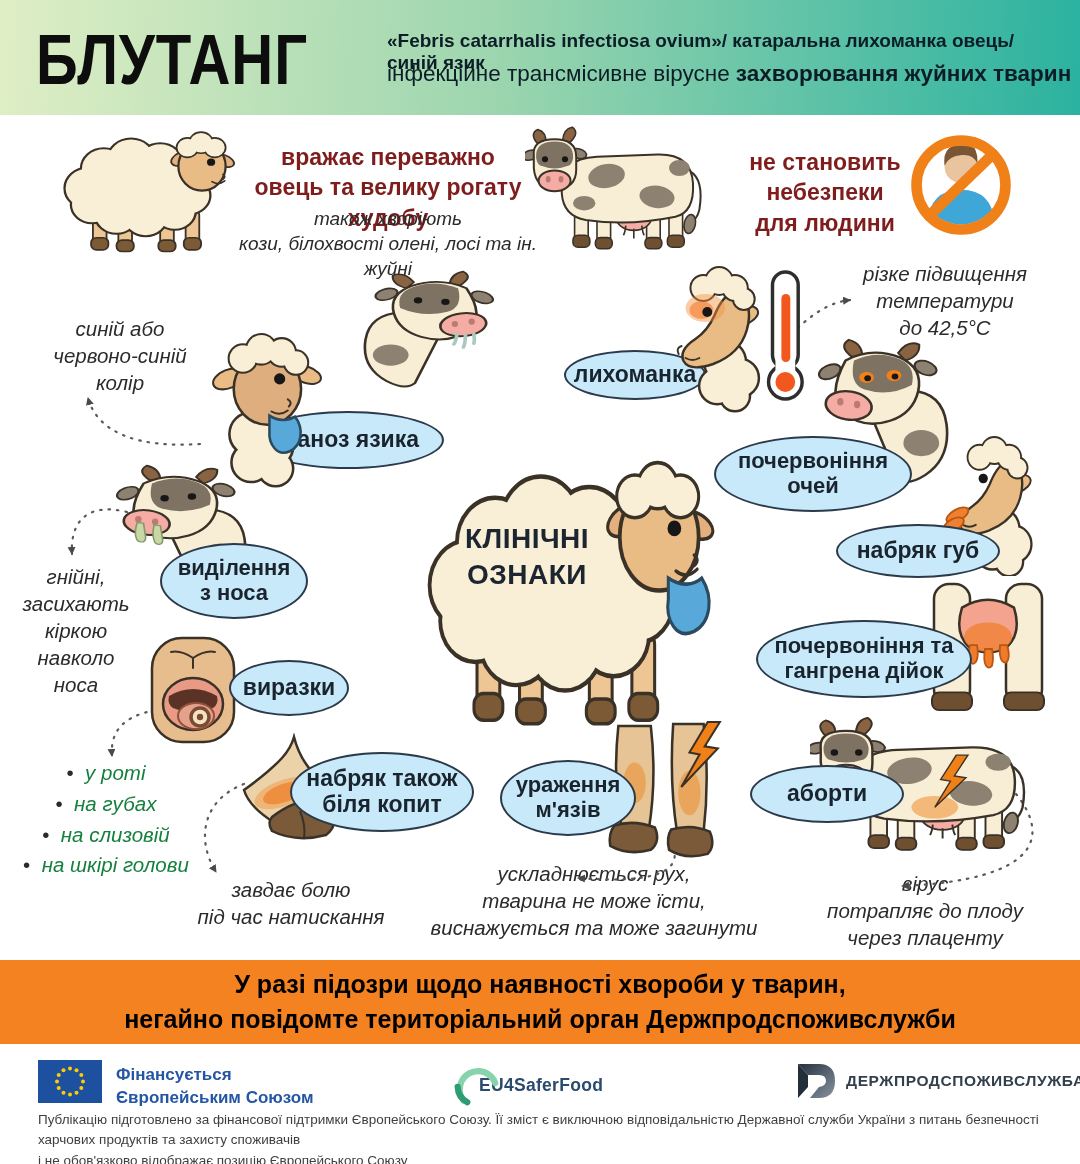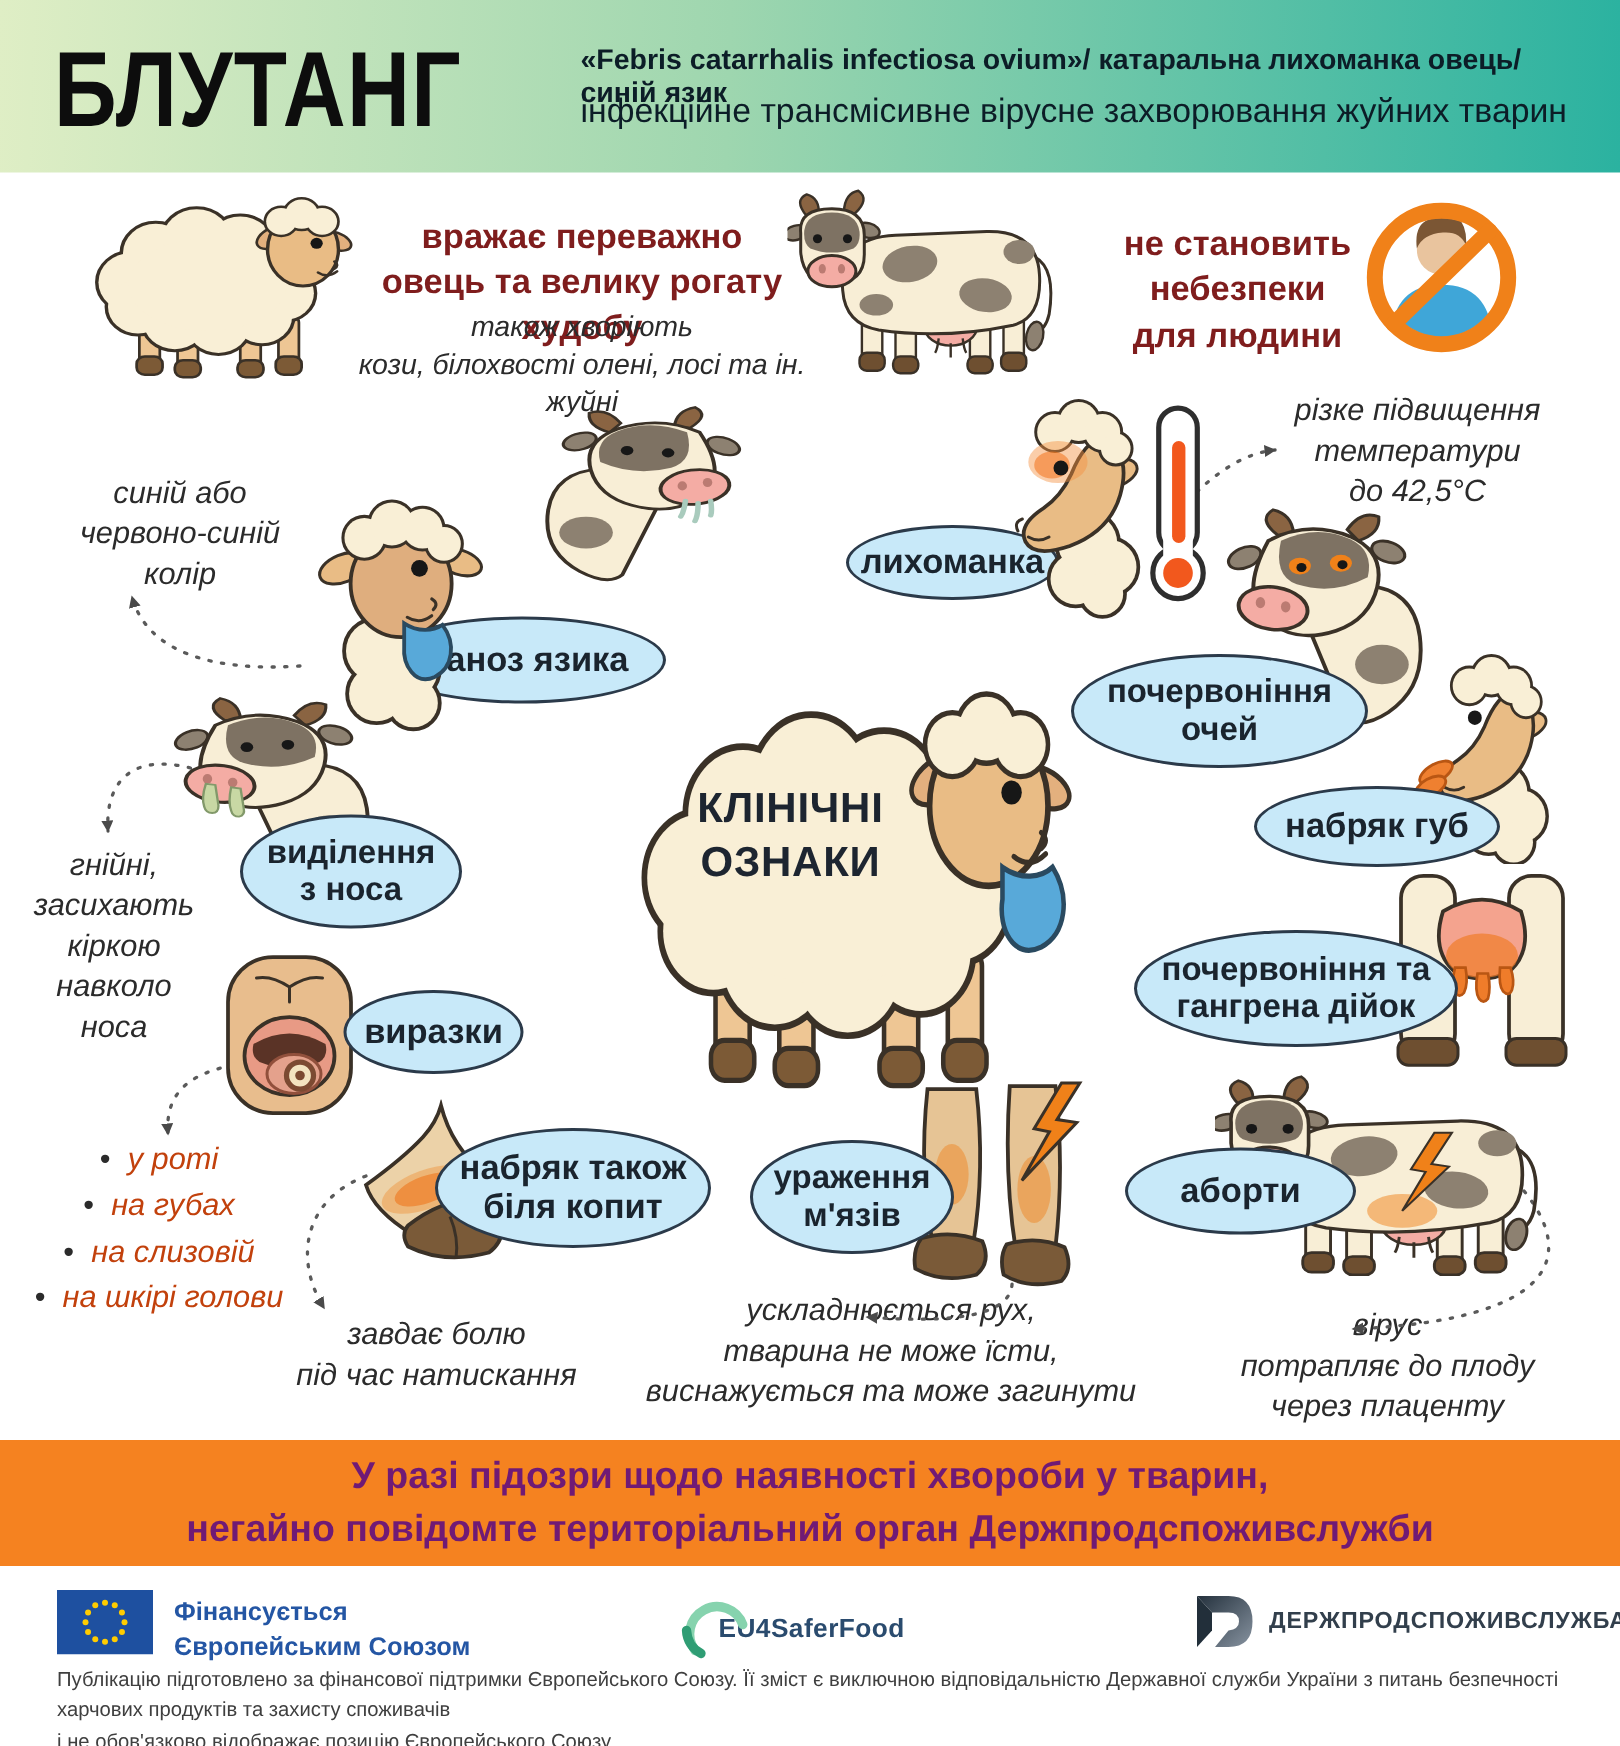--- a/index.html
+++ b/index.html
@@ -9,56 +9,56 @@
 
   
   .header { position:absolute; left:0; top:0; width:1080px; height:115px;
             background:linear-gradient(92deg,#dfeec5 0%, #9ed6af 45%, #2bb2a0 100%); }
   .title { position:absolute; left:36px; top:18px; font-size:66px; font-weight:bold;
            color:#0d0d0d; transform:scale(.88,1.08); transform-origin:left top; letter-spacing:1px; white-space:nowrap; }
   .sub1 { position:absolute; left:387px; top:30px; width:676px; font-weight:bold;
           font-size:19px; color:#0c1d27; }
   .sub2 { position:absolute; left:387px; top:61px; width:680px; font-size:22.5px; color:#0c1d27; white-space:nowrap; }
   .sub2 .plain { font-weight:normal; margin-right:6px; }
-  .sub2 .bold  { font-weight:normal; }
+  .sub2 .bold  { font-weight:bold; }
 
   .bold-note { position:absolute; font-weight:bold; font-size:23px; color:#7f1d1d;
                text-align:center; line-height:1.32; white-space:pre-line; }
   .italic-note { position:absolute; font-style:italic; font-size:20.5px; color:#2b2b2b;
                  text-align:center; line-height:1.32; white-space:pre-line; }
 
   .bubble { position:absolute; background:#c8e9f9; border:2.5px solid #2b3a4a; border-radius:50%;
             display:flex; align-items:center; justify-content:center; text-align:center;
             font-weight:bold; color:#1a242e; white-space:pre-line; line-height:1.12; z-index:3; }
   .bubble.under { z-index:1; }
 
   .illus { position:absolute; z-index:2; }
   .arrow { position:absolute; z-index:1; overflow:visible; }
 
   .center-label { position:absolute; left:428px; top:521px; width:198px; z-index:4;
                   font-weight:bold; font-size:28px; letter-spacing:.5px; color:#1d2530;
                   text-align:center; line-height:1.3; white-space:pre-line; }
 
   .banner { position:absolute; left:0; top:960px; width:1080px; height:84px; background:#f58220;
             display:flex; align-items:center; justify-content:center; z-index:5; }
-  .banner-text { color:#701a75; font-weight:bold; font-size:25px; line-height:1.42;
+  .banner-text { color:#000000; font-weight:bold; font-size:25px; line-height:1.42;
                  text-align:center; white-space:pre-line; }
 
   .eu-funding { position:absolute; left:116px; top:1064px; font-weight:bold; font-size:17px;
                 color:#2456a4; line-height:1.35; white-space:pre-line; }
   .eu4sf-text { position:absolute; left:479px; top:1075px; font-weight:bold; font-size:17.5px;
                 color:#2a4b6e; letter-spacing:.3px; }
   .agency-text { position:absolute; left:846px; top:1072px; font-weight:bold; font-size:15.5px;
                  color:#323f4c; letter-spacing:.6px; }
   .disclaimer { position:absolute; left:38px; top:1110px; width:1012px; font-size:13.5px;
                 color:#3f3f3f; line-height:1.5; white-space:pre-line; }
 
   .bullets { position:absolute; left:8px; top:758px; width:196px; list-style:none;
              text-align:center; z-index:2; }
-  .bullets li { font-style:italic; font-size:20.5px; color:#c2410c; line-height:1.5; }
+  .bullets li { font-style:italic; font-size:20.5px; color:#15803d; line-height:1.5; }
   .bullets li::before { content:"•\00a0\00a0"; font-style:normal; color:#2b2b2b; }
 </style>
 </head>
 <body>
 
 <svg width="0" height="0" style="position:absolute" aria-hidden="true">
   <defs>
     <marker id="ah" markerWidth="12" markerHeight="12" refX="7" refY="4" orient="auto" markerUnits="userSpaceOnUse">
       <path d="M0,0 L8,4 L0,8 z" fill="#4a4a4a"></path>
     </marker>

